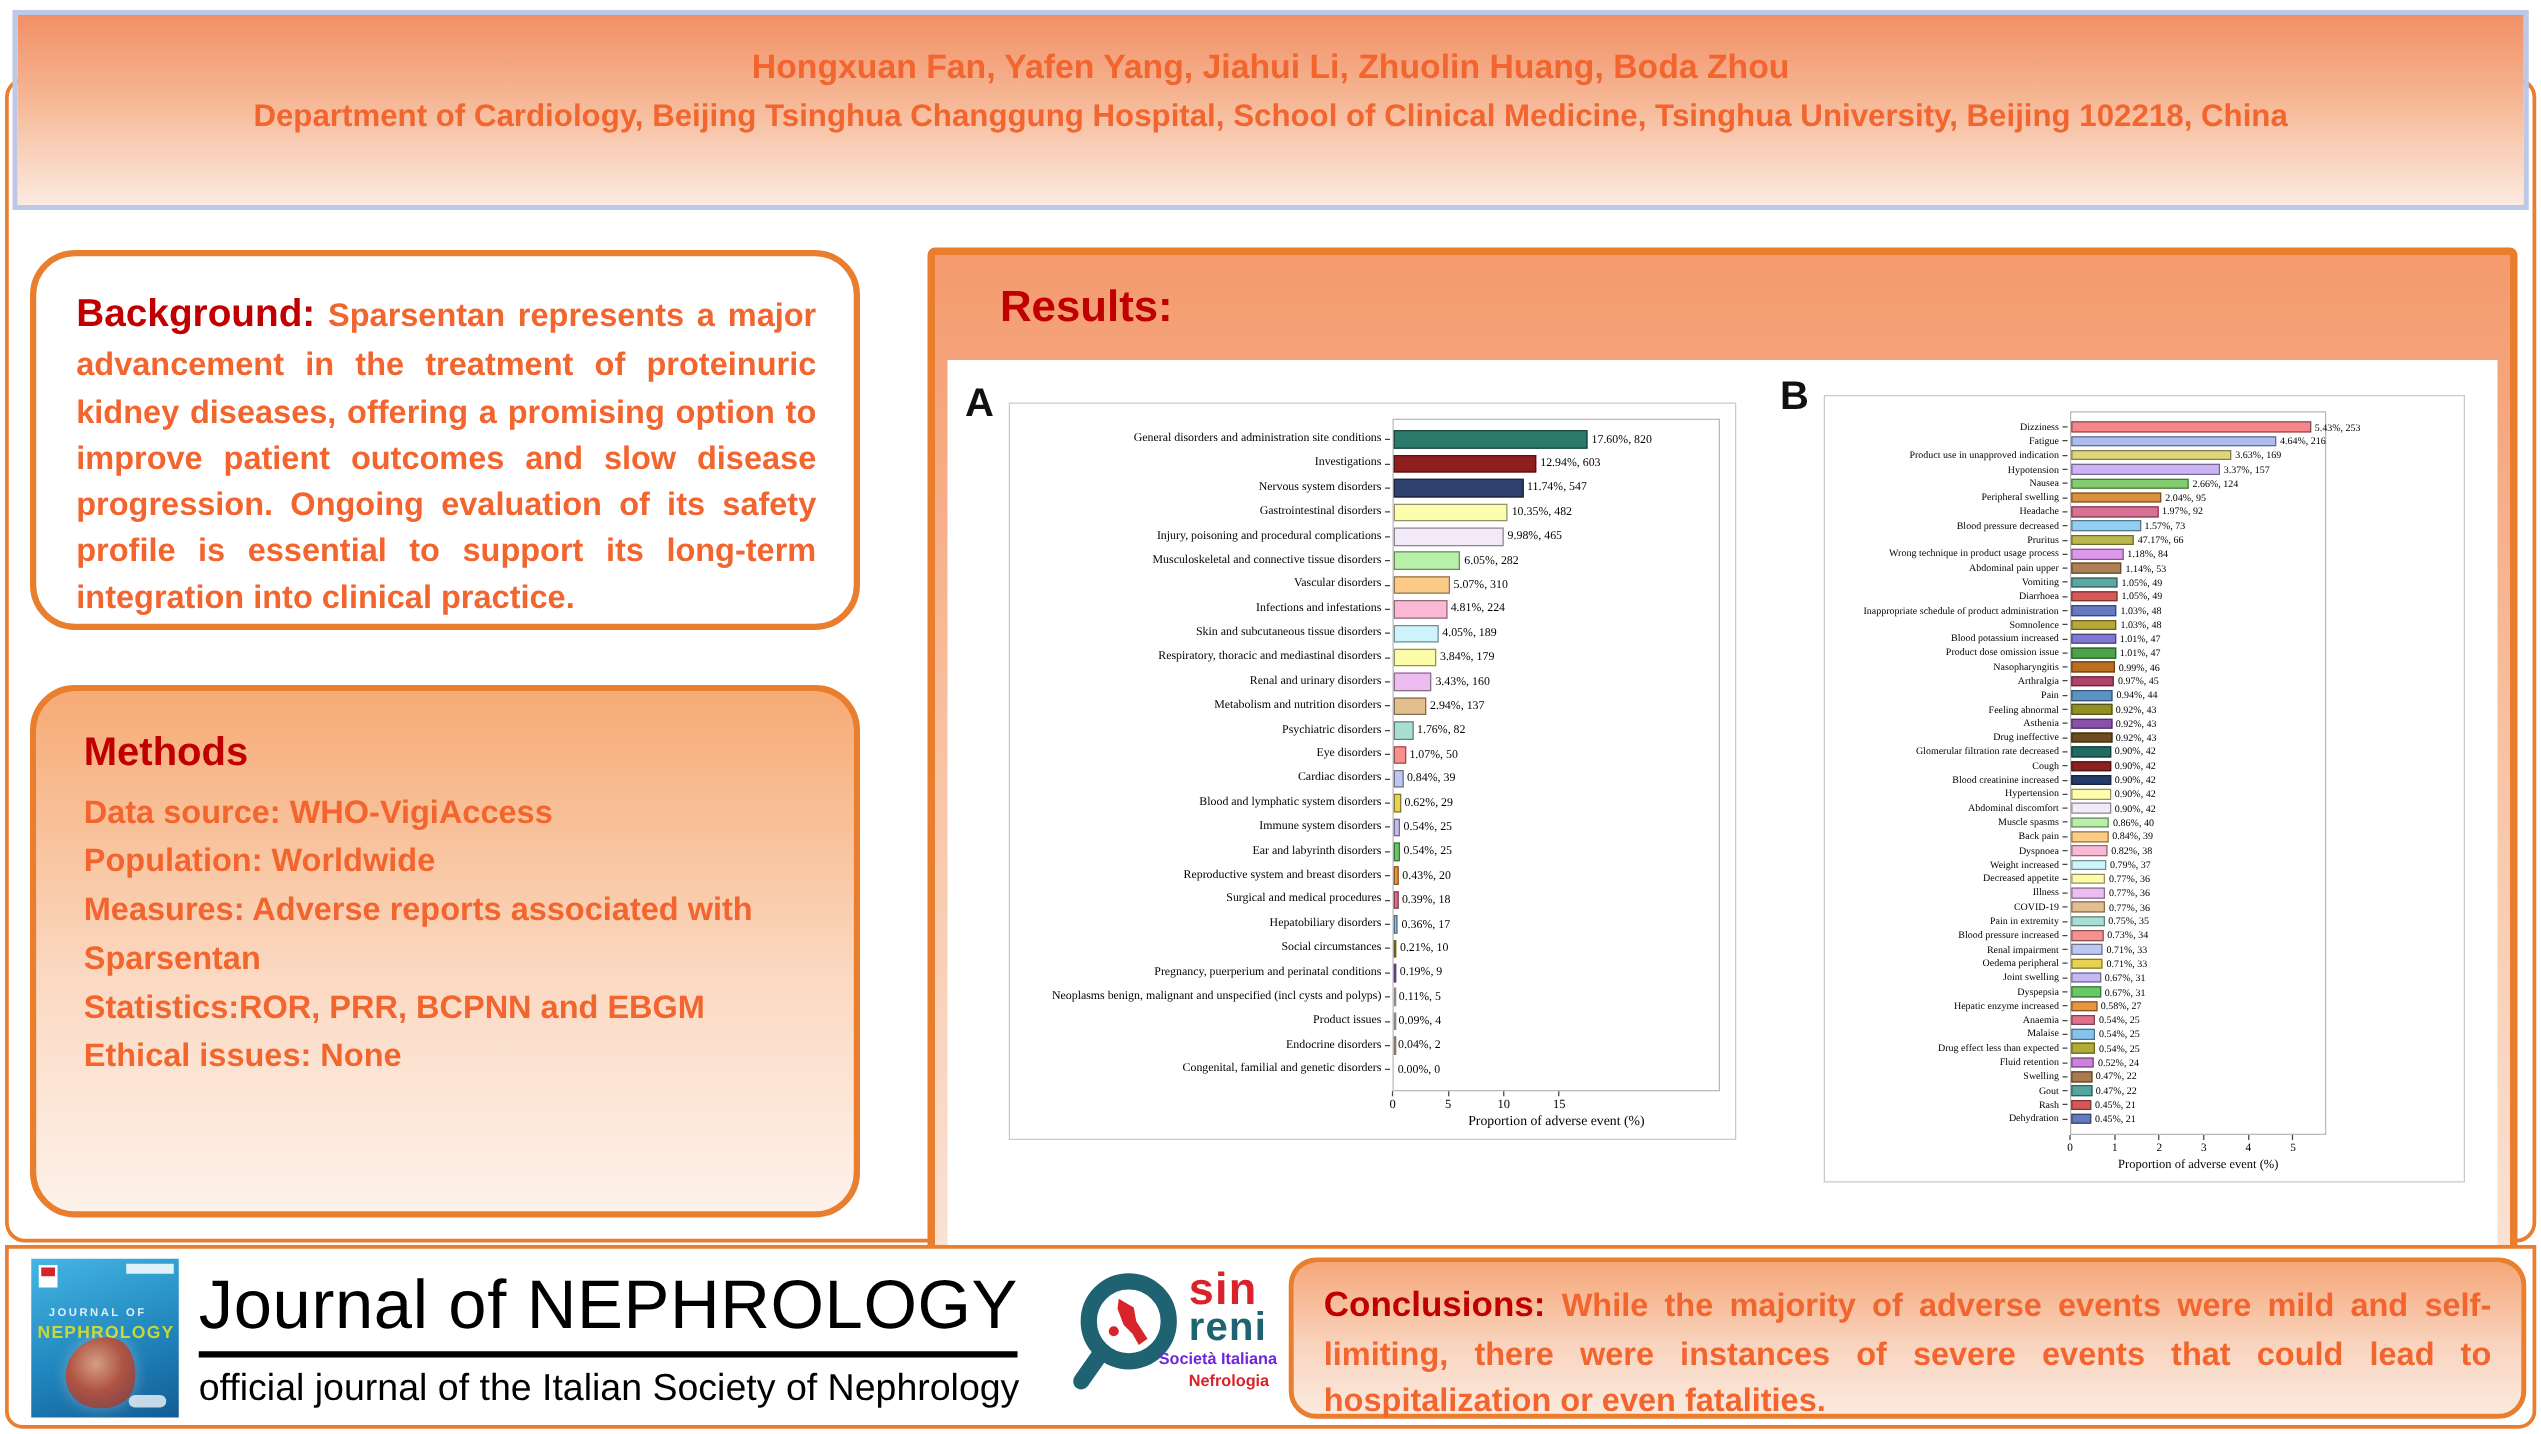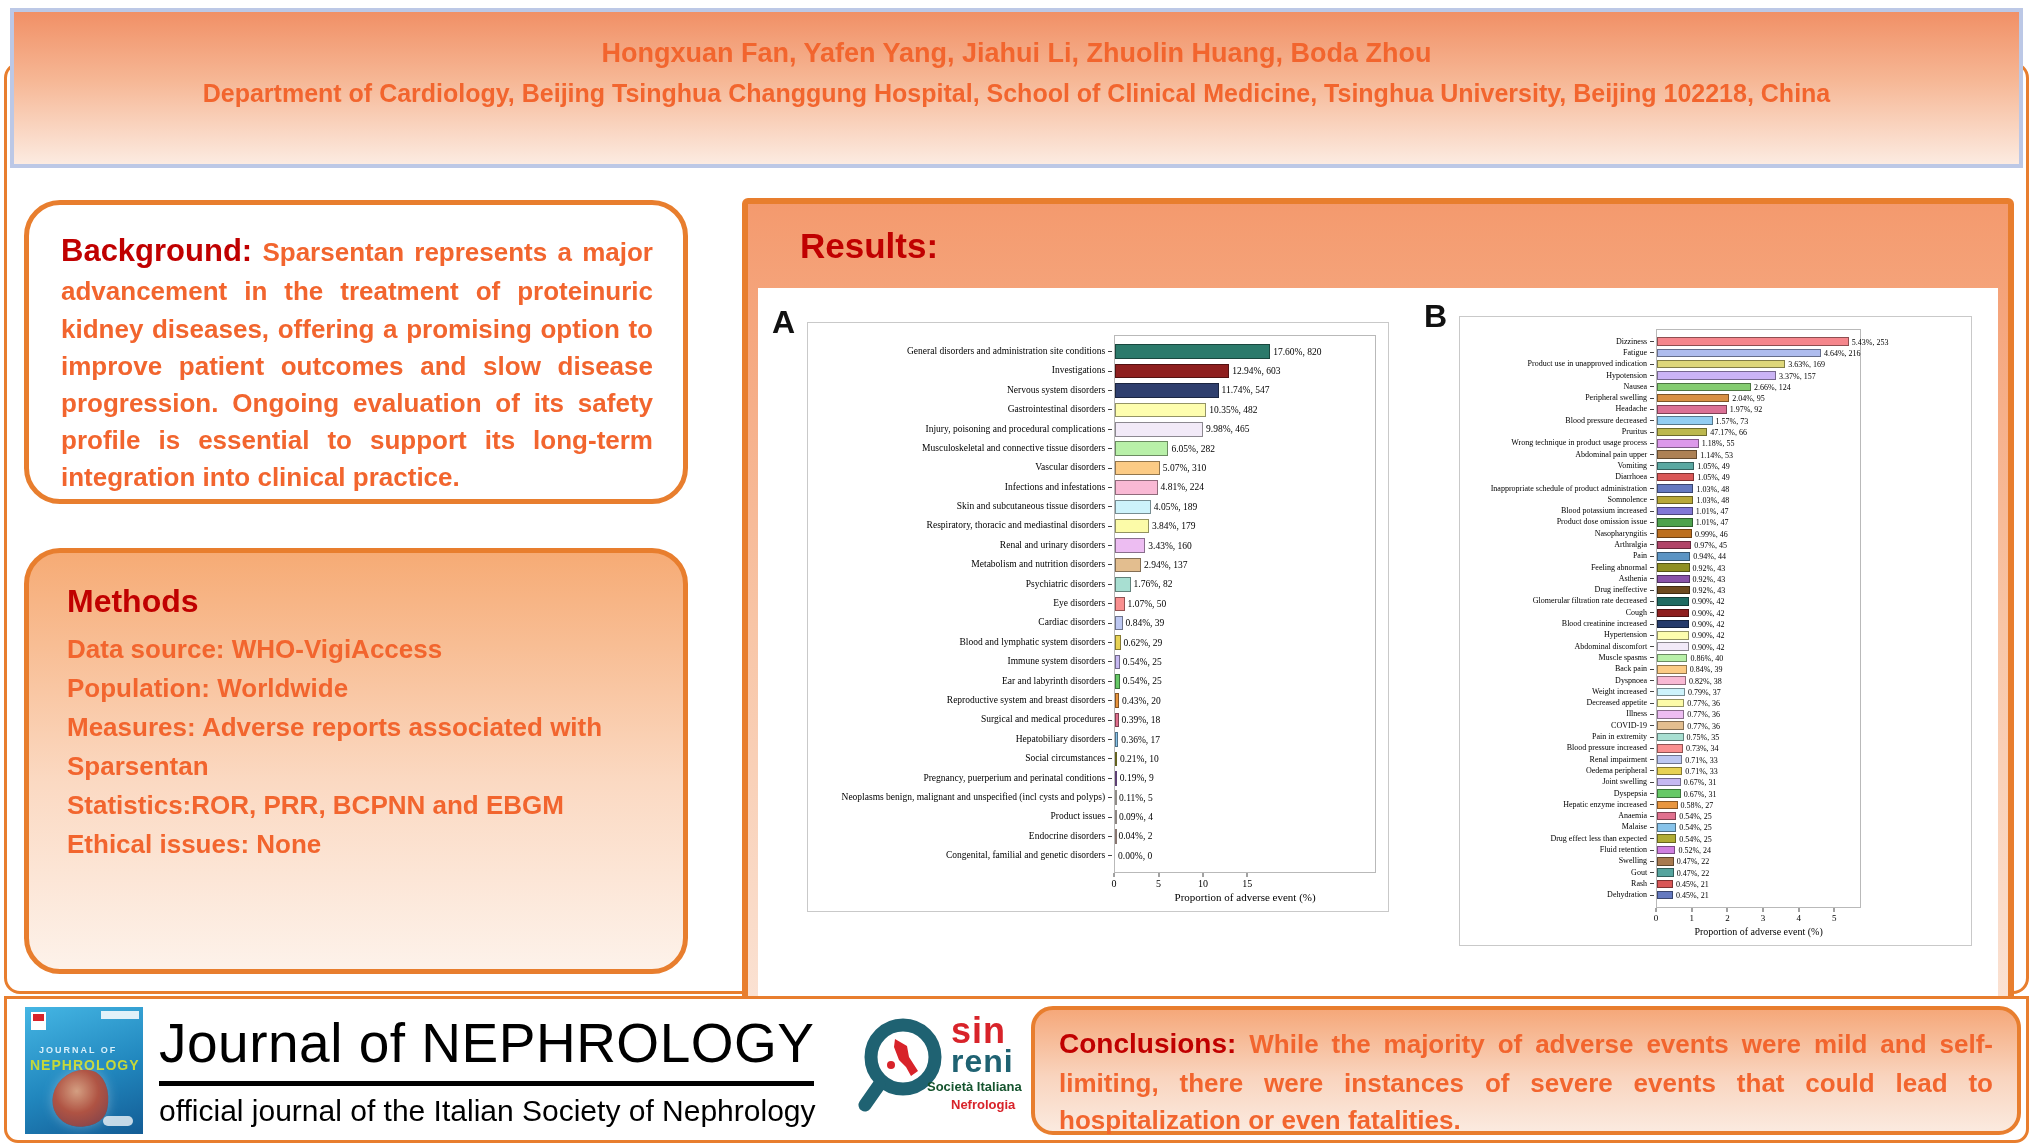--- a/index.html
+++ b/index.html
@@ -102,21 +102,21 @@
   .cover-pubmark { position:absolute; right:10px; bottom:8px; width:30px; height:10px; border-radius:5px; background:rgba(255,255,255,0.75); }
   .journal-block { position: absolute; left: 152px; top: 12px; color: #000; }
   .journal-title {
     display: inline-block; font-size: 55px; letter-spacing: 0.5px;
     border-bottom: 5px solid #000; padding-bottom: 6px;
   }
   .journal-subtitle { font-size: 30px; margin-top: 8px; }
   .sin-logo { position: absolute; left: 848px; top: 14px; width: 235px; height: 118px; }
   .sin-word1 { position: absolute; left: 96px; top: 0px; font-size: 36px; font-weight: bold; color: #d8232a; line-height: 1; letter-spacing: 1px; }
   .sin-word2 { position: absolute; left: 96px; top: 32px; font-size: 32px; font-weight: bold; color: #1f6272; line-height: 1; letter-spacing: 1px; }
-  .sin-word3 { position: absolute; left: 72px; top: 66px; font-size: 13px; font-weight: bold; color: #14532d; }
+  .sin-word3 { position: absolute; left: 72px; top: 66px; font-size: 13px; font-weight: bold; color: #6d28d9; }
   .sin-word4 { position: absolute; left: 96px; top: 84px; font-size: 13px; font-weight: bold; color: #d8232a; }
   .concl-box {
     position: absolute; left: 1024px; top: 7px; width: 990px; height: 129px;
     border: 4px solid #E87E2E; border-radius: 22px;
     background: linear-gradient(180deg, #F5A87A 0%, #F9D4BE 55%, #FBEADF 100%);
     padding: 14px 24px;
   }
   .concl-text { font-size: 26px; line-height: 1.45; }
   .concl-text .section-heading { font-size: 28px; }
 </style>
@@ -398,21 +398,21 @@
                   <div class="bar-row" style="height: 11.3px;">
                     <span class="bar" style="width: 27.3043%; height: 8.5px; background: rgb(146, 205, 242); border-color: rgb(85, 119, 140);"></span>
                     <span class="val-label" style="left: 27.3043%; font-size: 8px;">1.57%, 73</span>
                   </div>
                   <div class="bar-row" style="height: 11.3px;">
                     <span class="bar" style="width: 24.6957%; height: 8.5px; background: rgb(188, 184, 78); border-color: rgb(109, 107, 45);"></span>
                     <span class="val-label" style="left: 24.6957%; font-size: 8px;">47.17%, 66</span>
                   </div>
                   <div class="bar-row" style="height: 11.3px;">
                     <span class="bar" style="width: 20.5217%; height: 8.5px; background: rgb(220, 153, 234); border-color: rgb(128, 89, 136);"></span>
-                    <span class="val-label" style="left: 20.5217%; font-size: 8px;">1.18%, 55</span>
+                    <span class="val-label" style="left: 20.5217%; font-size: 8px;">1.18%, 84</span>
                   </div>
                   <div class="bar-row" style="height: 11.3px;">
                     <span class="bar" style="width: 19.8261%; height: 8.5px; background: rgb(173, 129, 85); border-color: rgb(100, 75, 49);"></span>
                     <span class="val-label" style="left: 19.8261%; font-size: 8px;">1.14%, 53</span>
                   </div>
                   <div class="bar-row" style="height: 11.3px;">
                     <span class="bar" style="width: 18.2609%; height: 8.5px; background: rgb(90, 168, 162); border-color: rgb(52, 97, 94);"></span>
                     <span class="val-label" style="left: 18.2609%; font-size: 8px;">1.05%, 49</span>
                   </div>
                   <div class="bar-row" style="height: 11.3px;">

